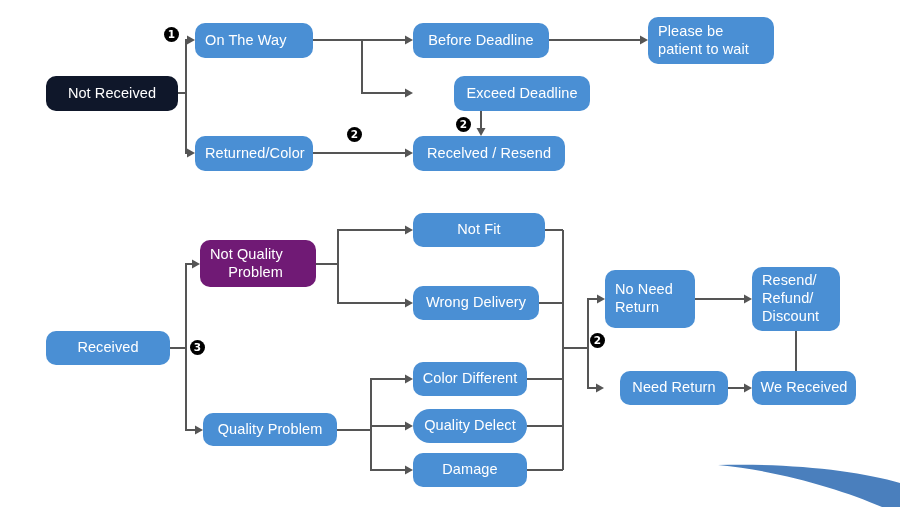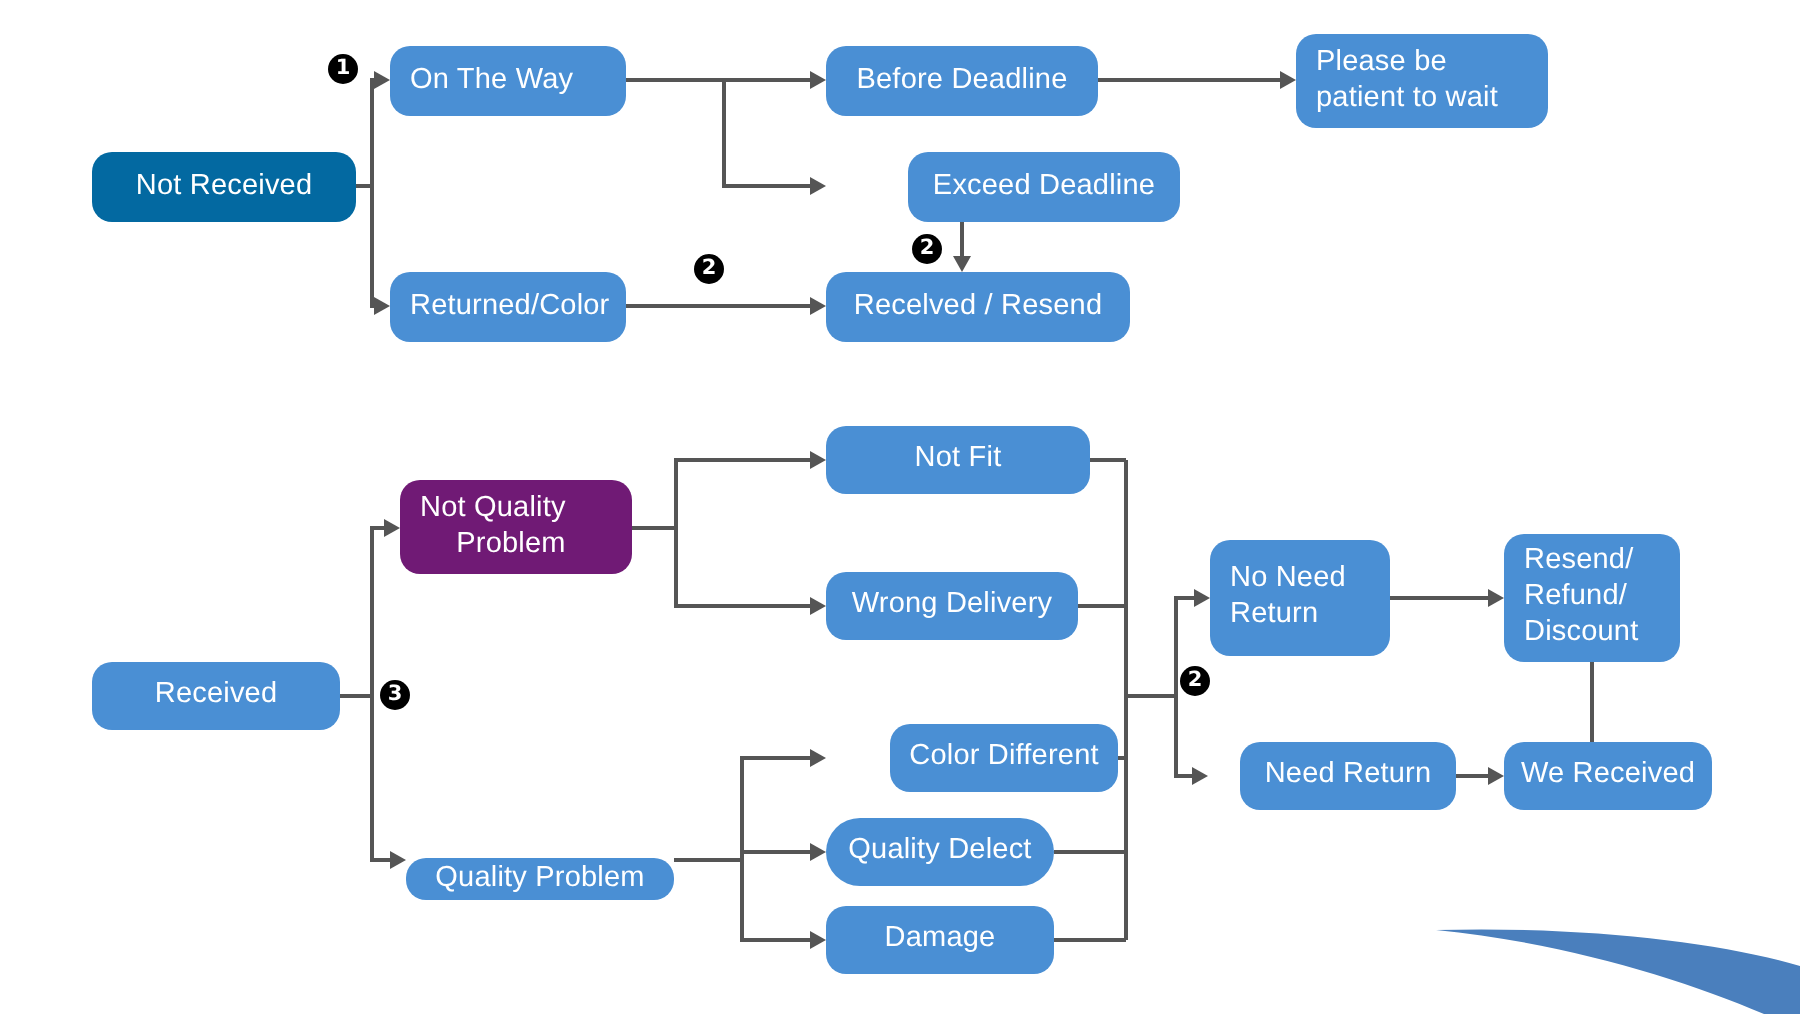--- a/index.html
+++ b/index.html
@@ -120,35 +120,35 @@
         <polygon points="405,421.5 405,430.5 413,426" fill="#555555"></polygon>
         <polygon points="405,465.5 405,474.5 413,470" fill="#555555"></polygon>
         <polygon points="597,294.5 597,303.5 605,299" fill="#555555"></polygon>
         <polygon points="596,383.5 596,392.5 604,388" fill="#555555"></polygon>
         <polygon points="744,294.5 744,303.5 752,299" fill="#555555"></polygon>
         <polygon points="744,383.5 744,392.5 752,388" fill="#555555"></polygon>
       </g>
   </svg>
 
   <div id="node-layer">
-      <div class="node" style="left: 46px; top: 76px; width: 132px; height: 35px; background: #0369a1; color: rgb(255, 255, 255);">Not   Received</div>
+      <div class="node" style="left: 46px; top: 76px; width: 132px; height: 35px; background: #0f172a; color: rgb(255, 255, 255);">Not   Received</div>
       <div class="node left" style="left: 195px; top: 23px; width: 118px; height: 35px; background: rgb(74, 143, 212); color: rgb(255, 255, 255); text-align: right;">On The Way</div>
       <div class="node left" style="left: 195px; top: 136px; width: 118px; height: 35px; background: rgb(74, 143, 212); color: rgb(255, 255, 255);">Returned/Color</div>
       <div class="node" style="left: 413px; top: 23px; width: 136px; height: 35px; background: rgb(74, 143, 212); color: rgb(255, 255, 255);">Before Deadline</div>
       <div class="node" style="left: 413px; top: 76px; width: 136px; height: 35px; background: rgb(74, 143, 212); color: rgb(255, 255, 255); margin-left: 41px;">Exceed Deadline</div>
       <div class="node" style="left: 413px; top: 136px; width: 152px; height: 35px; background: rgb(74, 143, 212); color: rgb(255, 255, 255);">Recelved / Resend</div>
       <div class="node left" style="left: 648px; top: 17px; width: 126px; height: 47px; background: rgb(74, 143, 212); color: rgb(255, 255, 255);">Please be
 patient to wait</div>
       <div class="node" style="left: 46px; top: 331px; width: 124px; height: 34px; background: rgb(74, 143, 212); color: rgb(255, 255, 255);">Received</div>
       <div class="node left" style="left: 200px; top: 240px; width: 116px; height: 47px; background: #701a75; color: rgb(255, 255, 255); text-align: right;">Not   Quality
 Problem</div>
-      <div class="node" style="left: 203px; top: 413px; width: 134px; height: 21px; background: rgb(74, 143, 212); color: rgb(255, 255, 255); margin-top: 16px;">Quality Problem</div>
+      <div class="node" style="left: 203px; top: 413px; width: 134px; height: 33px; background: rgb(74, 143, 212); color: rgb(255, 255, 255);">Quality Problem</div>
       <div class="node" style="left: 413px; top: 213px; width: 132px; height: 34px; background: rgb(74, 143, 212); color: rgb(255, 255, 255);">Not Fit</div>
       <div class="node" style="left: 413px; top: 286px; width: 126px; height: 34px; background: rgb(74, 143, 212); color: rgb(255, 255, 255);">Wrong Delivery</div>
-      <div class="node" style="left: 413px; top: 362px; width: 114px; height: 34px; background: rgb(74, 143, 212); color: rgb(255, 255, 255); margin-left: 32px;">Color Different</div>
+      <div class="node" style="left: 413px; top: 362px; width: 114px; height: 34px; background: rgb(74, 143, 212); color: rgb(255, 255, 255);">Color Different</div>
       <div class="node" style="left: 413px; top: 409px; width: 114px; height: 34px; background: rgb(74, 143, 212); color: rgb(255, 255, 255); border-radius: 17px;">Quality Delect</div>
       <div class="node" style="left: 413px; top: 453px; width: 114px; height: 34px; background: rgb(74, 143, 212); color: rgb(255, 255, 255);">Damage</div>
       <div class="node left" style="left: 605px; top: 270px; width: 90px; height: 58px; background: rgb(74, 143, 212); color: rgb(255, 255, 255);">No Need
 Return</div>
       <div class="node" style="left: 604px; top: 371px; width: 108px; height: 34px; background: rgb(74, 143, 212); color: rgb(255, 255, 255); margin-left: 16px;">Need Return</div>
       <div class="node left" style="left: 752px; top: 267px; width: 88px; height: 64px; background: rgb(74, 143, 212); color: rgb(255, 255, 255);">Resend/
 Refund/
 Discount</div>
       <div class="node" style="left: 752px; top: 371px; width: 104px; height: 34px; background: rgb(74, 143, 212); color: rgb(255, 255, 255);">We Received</div>
     </div>

